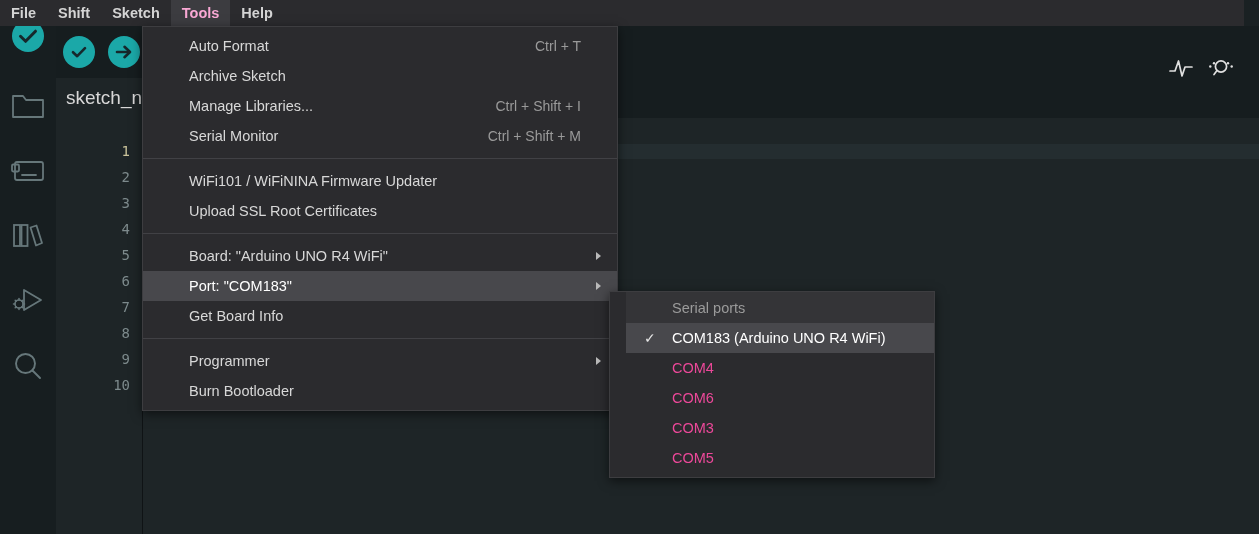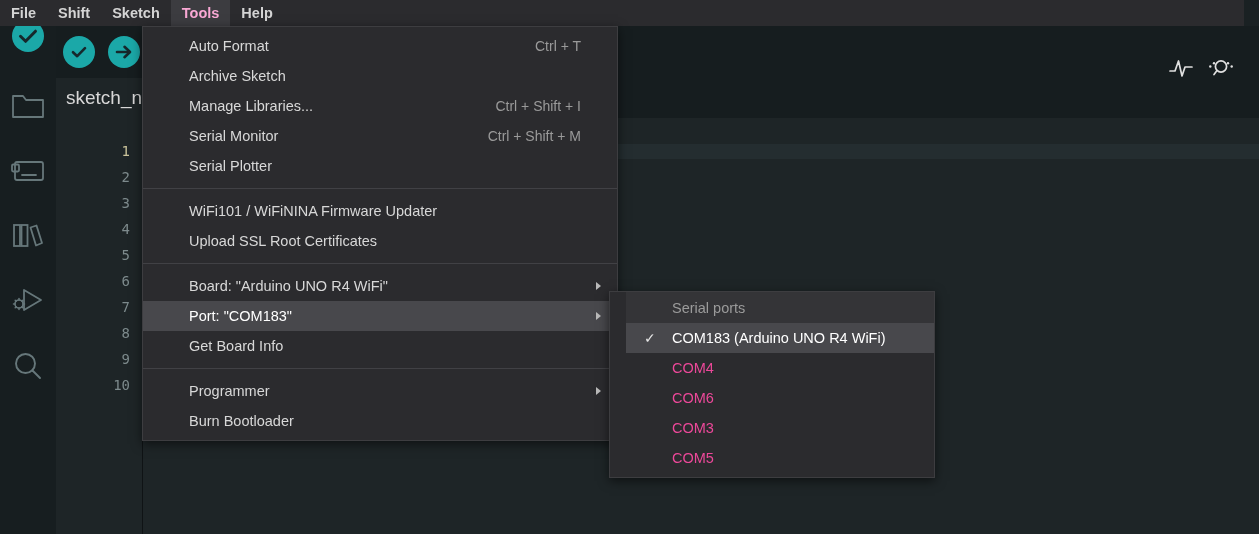--- a/index.html
+++ b/index.html
@@ -413,23 +413,20 @@
         <span class="label">Archive Sketch</span>
       </div>
       <div class="menu-row">
         <span class="label">Manage Libraries...</span>
         <span class="accel">Ctrl + Shift + I</span>
       </div>
       <div class="menu-row">
         <span class="label">Serial Monitor</span>
         <span class="accel">Ctrl + Shift + M</span>
       </div>
-      <div class="menu-row">
-        <span class="label">Serial Plotter</span>
-      </div>
       <div class="menu-sep"></div>
       <div class="menu-row">
         <span class="label">WiFi101 / WiFiNINA Firmware Updater</span>
       </div>
       <div class="menu-row">
         <span class="label">Upload SSL Root Certificates</span>
       </div>
       <div class="menu-sep"></div>
       <div class="menu-row">
         <span class="label">Board: "Arduino UNO R4 WiFi"</span>

